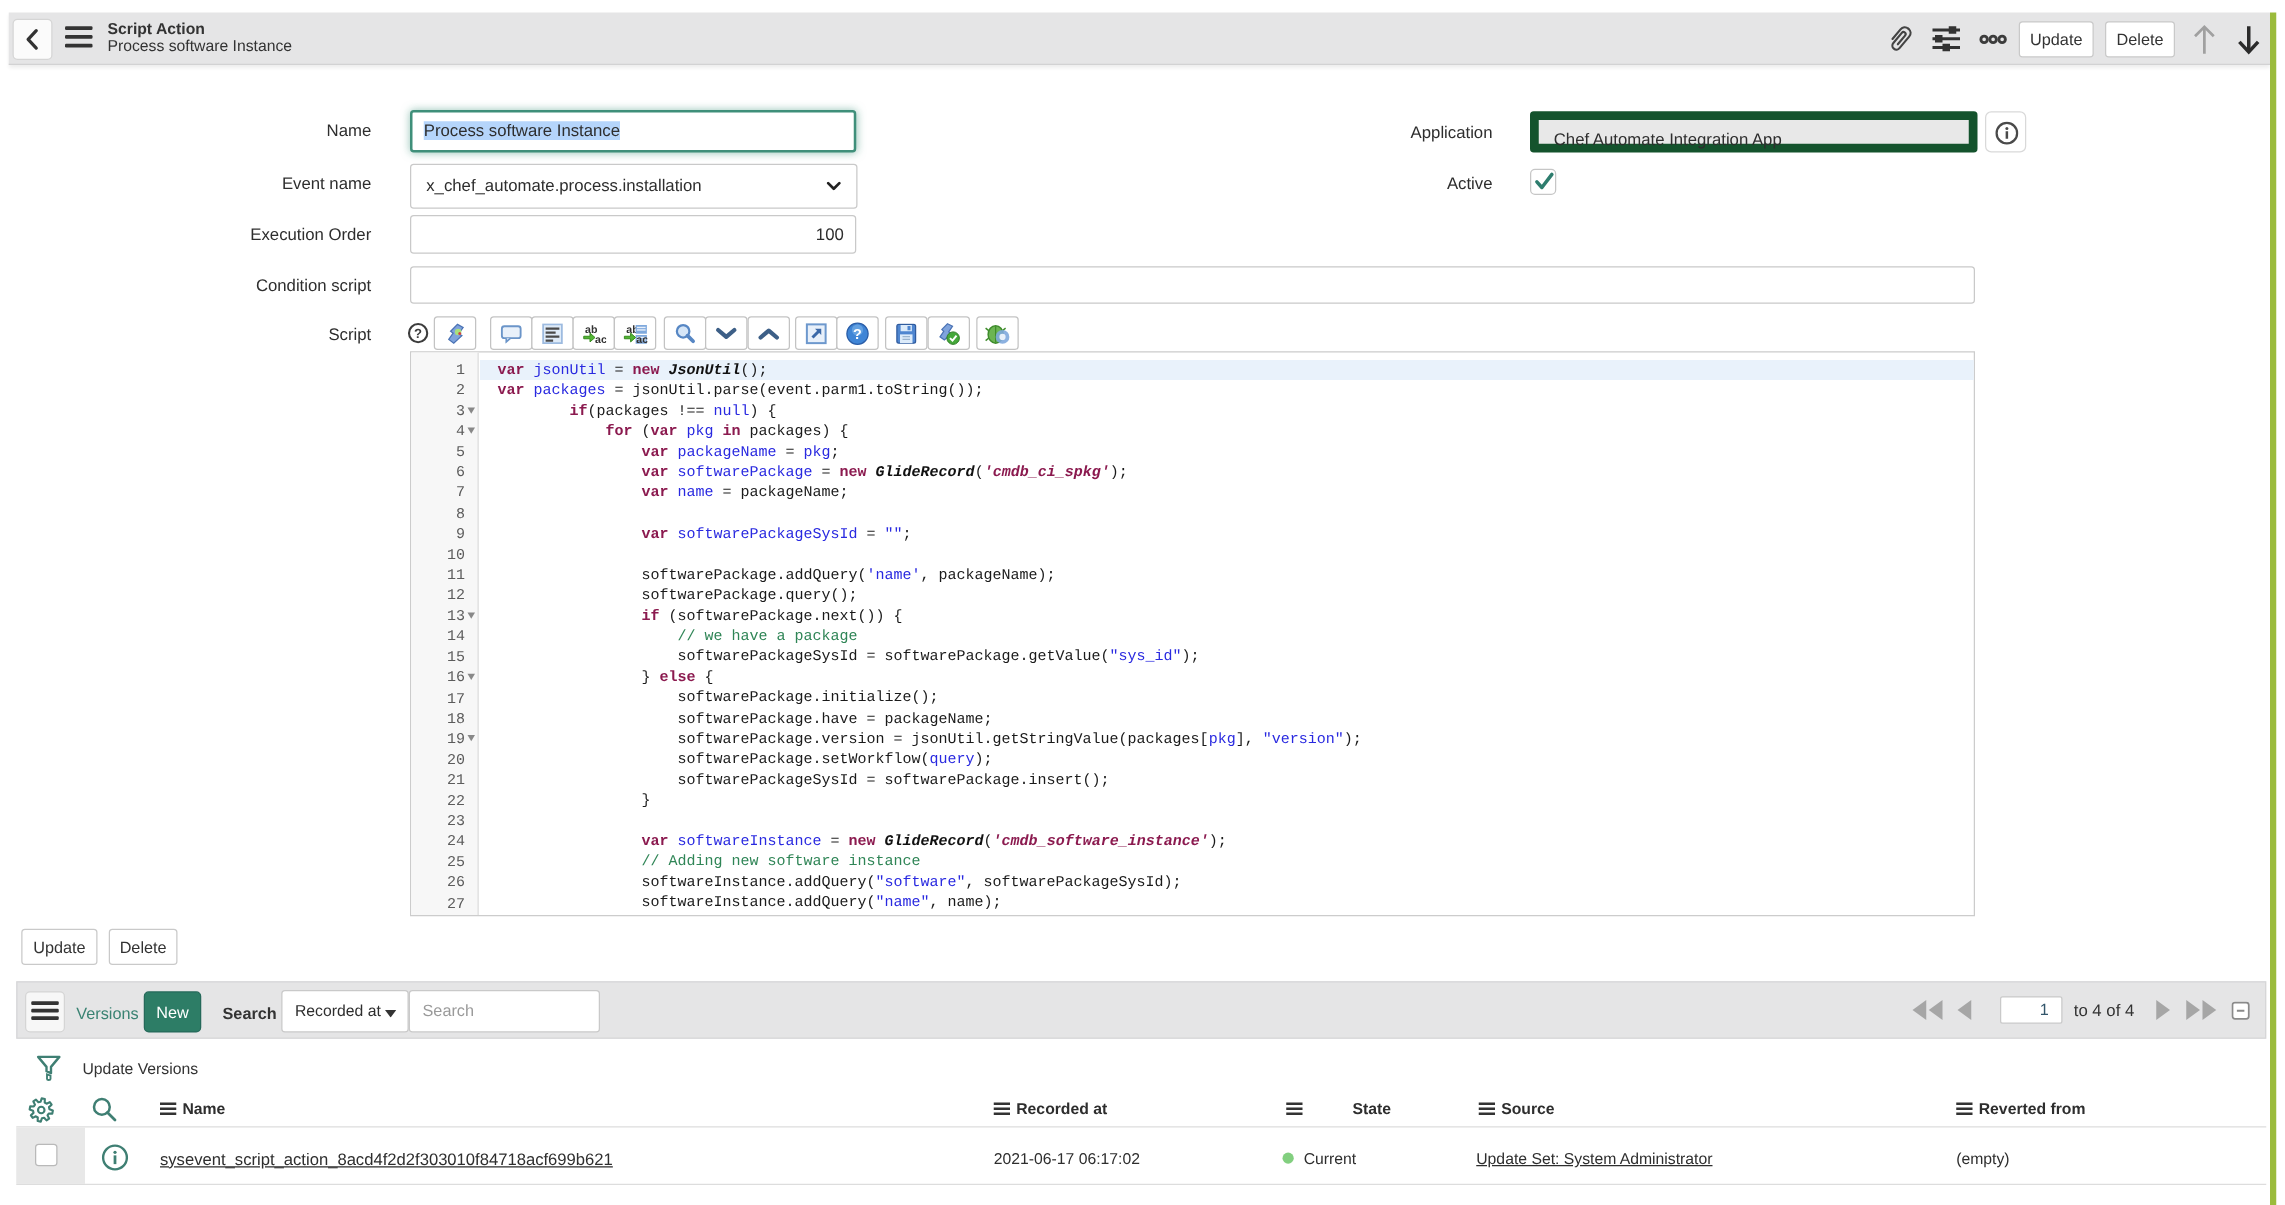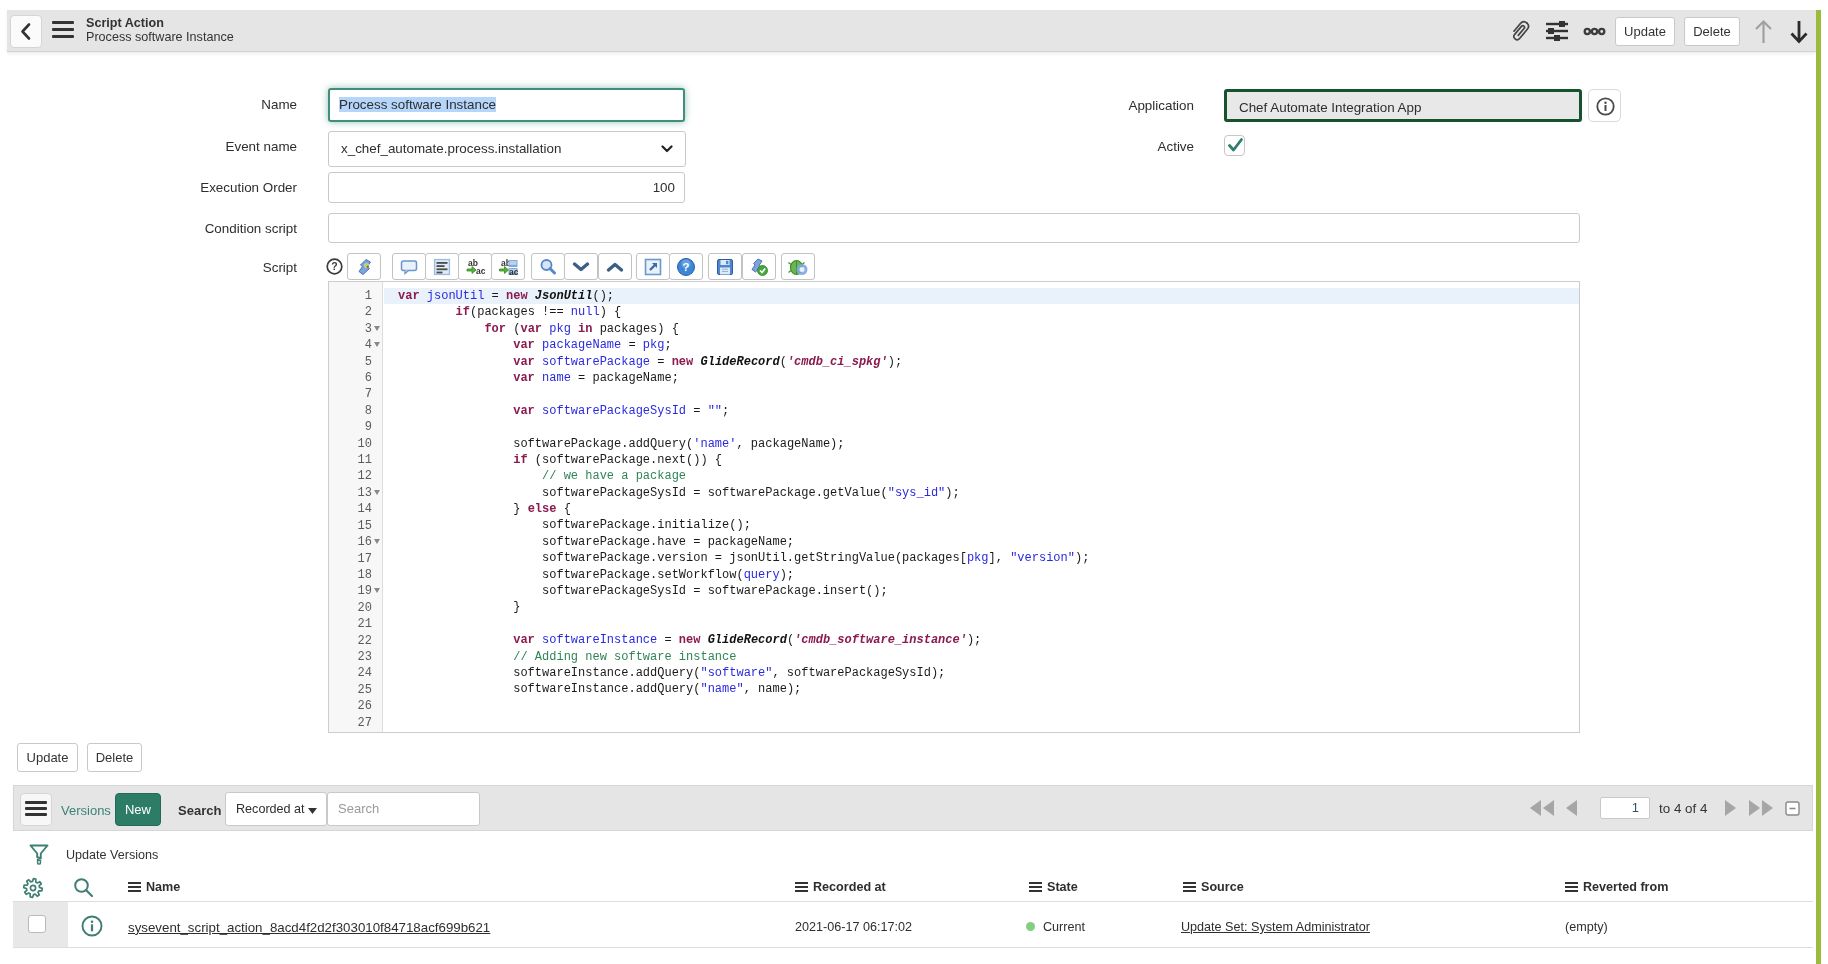--- a/index.html
+++ b/index.html
@@ -15,21 +15,21 @@
 
 #greenbar { left:1816px; top:10px; width:5px; height:954px; background:#9bbb3c; }
 
 .lbl { font-size:13.4px; color:#2e2e2e; text-align:right; }
 .inp { background:#fff; border:1px solid #c9c9c9; border-radius:3px; font-size:13.4px; color:#2e2e2e; }
 #nameinp { left:328px; top:88px; width:357px; height:34px; border:2px solid #3f8f7a; box-shadow:0 0 7px rgba(62,143,122,.55); line-height:30px; padding-left:9px; }
 #nameinp span { background:#b5d5fb; }
 #evsel { left:328px; top:131px; width:358px; height:36px; line-height:34px; padding-left:12px; }
 #exinp { left:328px; top:172px; width:357px; height:31px; line-height:29px; text-align:right; padding-right:9px; }
 #condinp { left:328px; top:213px; width:1252px; height:30px; }
-#appinp { left:1224px; top:89px; width:358px; height:33px; background:#e8e8e8; border:3px solid #14532d; border-radius:3px; line-height:31px; padding-left:12px; font-size:13.4px; color:#2e2e2e; }
+#appinp { left:1224px; top:89px; width:358px; height:33px; background:#e8e8e8; border:7px solid #14532d; border-radius:3px; line-height:31px; padding-left:12px; font-size:13.4px; color:#2e2e2e; }
 #infobtn { left:1588px; top:89px; width:33px; height:33px; background:#fff; border:1px solid #d9d9d9; border-radius:5px; }
 #activecb { left:1224px; top:135px; width:21px; height:21px; background:#fff; border:1px solid #c6c6c6; border-radius:4px; }
 
 .tbtn { position:absolute; top:253px; height:27px; background:#fff; border:1px solid #c3c3c3; border-radius:3px; }
 .tbtn svg { position:absolute; left:50%; top:50%; transform:translate(-50%,-50%); }
 
 #editor { left:328px; top:281px; width:1252px; height:452px; border:1px solid #ccc; background:#fff; }
 #gutter { left:0; top:0; width:54px; height:450px; background:#f7f7f7; border-right:1px solid #ddd; }
 .fold { position:absolute; left:45px; width:0; height:0; border-left:3.5px solid transparent; border-right:3.5px solid transparent; border-top:5px solid #888; }
 #codewrap { left:55px; top:6px; width:1195px; font-family:"Liberation Mono",monospace; font-size:12px; line-height:16.4px; color:#1a1a1a; }
@@ -249,29 +249,31 @@
 <div id="editor" class="abs">
   <div id="gutter" class="abs"></div>
   <div class="abs" id="lncol" style="left:0;top:6px;width:43px;text-align:right;font-family:'Liberation Mono',monospace;font-size:12px;line-height:16.4px;color:#5c5c5c;">1<br>2<br>3<br>4<br>5<br>6<br>7<br>8<br>9<br>10<br>11<br>12<br>13<br>14<br>15<br>16<br>17<br>18<br>19<br>20<br>21<br>22<br>23<br>24<br>25<br>26<br>27</div>
   <div class="fold" style="top:44px;"></div>
   <div class="fold" style="top:60px;"></div>
   <div class="fold" style="top:208px;"></div>
   <div class="fold" style="top:257px;"></div>
   <div class="fold" style="top:306px;"></div>
   <div id="codewrap" class="abs">
 <div class="cl sel"><span class="kw">var</span> <span class="def">jsonUtil</span> = <span class="kw">new</span> <span class="cls">JsonUtil</span>();</div>
+<div class="cl"><span class="kw">var</span> <span class="def">packages</span> = jsonUtil.parse(event.parm1.toString());</div>
 <div class="cl">        <span class="kw">if</span>(packages !== <span class="def">null</span>) {</div>
 <div class="cl">            <span class="kw">for</span> (<span class="kw">var</span> <span class="def">pkg</span> <span class="kw">in</span> packages) {</div>
 <div class="cl">                <span class="kw">var</span> <span class="def">packageName</span> = <span class="def">pkg</span>;</div>
 <div class="cl">                <span class="kw">var</span> <span class="def">softwarePackage</span> = <span class="kw">new</span> <span class="cls">GlideRecord</span>(<span class="tbl">'cmdb_ci_spkg'</span>);</div>
 <div class="cl">                <span class="kw">var</span> <span class="def">name</span> = packageName;</div>
 <div class="cl"></div>
 <div class="cl">                <span class="kw">var</span> <span class="def">softwarePackageSysId</span> = <span class="def">""</span>;</div>
 <div class="cl"></div>
 <div class="cl">                softwarePackage.addQuery(<span class="def">'name'</span>, packageName);</div>
+<div class="cl">                softwarePackage.query();</div>
 <div class="cl">                <span class="kw">if</span> (softwarePackage.next()) {</div>
 <div class="cl">                    <span class="cmt">// we have a package</span></div>
 <div class="cl">                    softwarePackageSysId = softwarePackage.getValue(<span class="def">"sys_id"</span>);</div>
 <div class="cl">                } <span class="kw">else</span> {</div>
 <div class="cl">                    softwarePackage.initialize();</div>
 <div class="cl">                    softwarePackage.have = packageName;</div>
 <div class="cl">                    softwarePackage.version = jsonUtil.getStringValue(packages[<span class="def">pkg</span>], <span class="def">"version"</span>);</div>
 <div class="cl">                    softwarePackage.setWorkflow(<span class="def">query</span>);</div>
 <div class="cl">                    softwarePackageSysId = softwarePackage.insert();</div>
 <div class="cl">                }</div>
@@ -351,21 +353,21 @@
     <b></b>
     <b></b>
     <b></b>
   </div>
 <div class="colh" style="left:813px;">Recorded at</div>
 <div class="colbars" style="left:1029px;">
     <b></b>
     <b></b>
     <b></b>
   </div>
-<div class="colh" style="left:1047px;">State</div>
+<div class="colh" style="left:1082px;">State</div>
 <div class="colbars" style="left:1183px;">
     <b></b>
     <b></b>
     <b></b>
   </div>
 <div class="colh" style="left:1201px;">Source</div>
 <div class="colbars" style="left:1565px;">
     <b></b>
     <b></b>
     <b></b>

